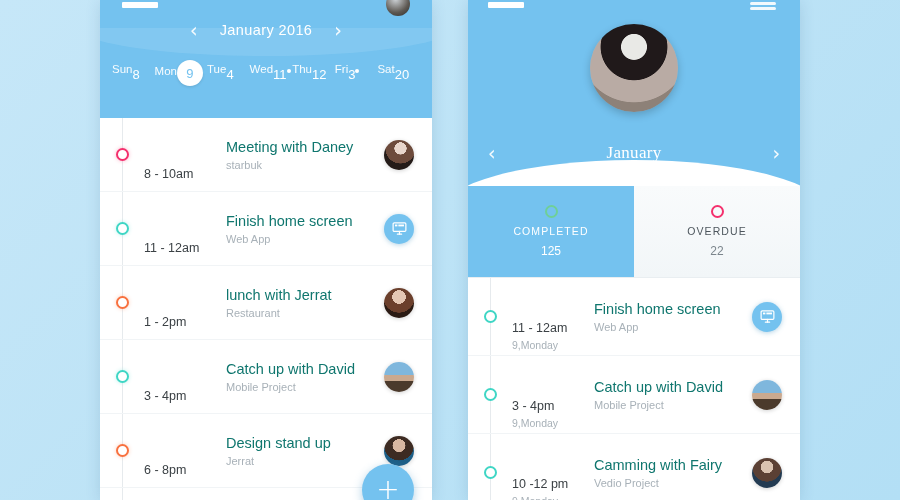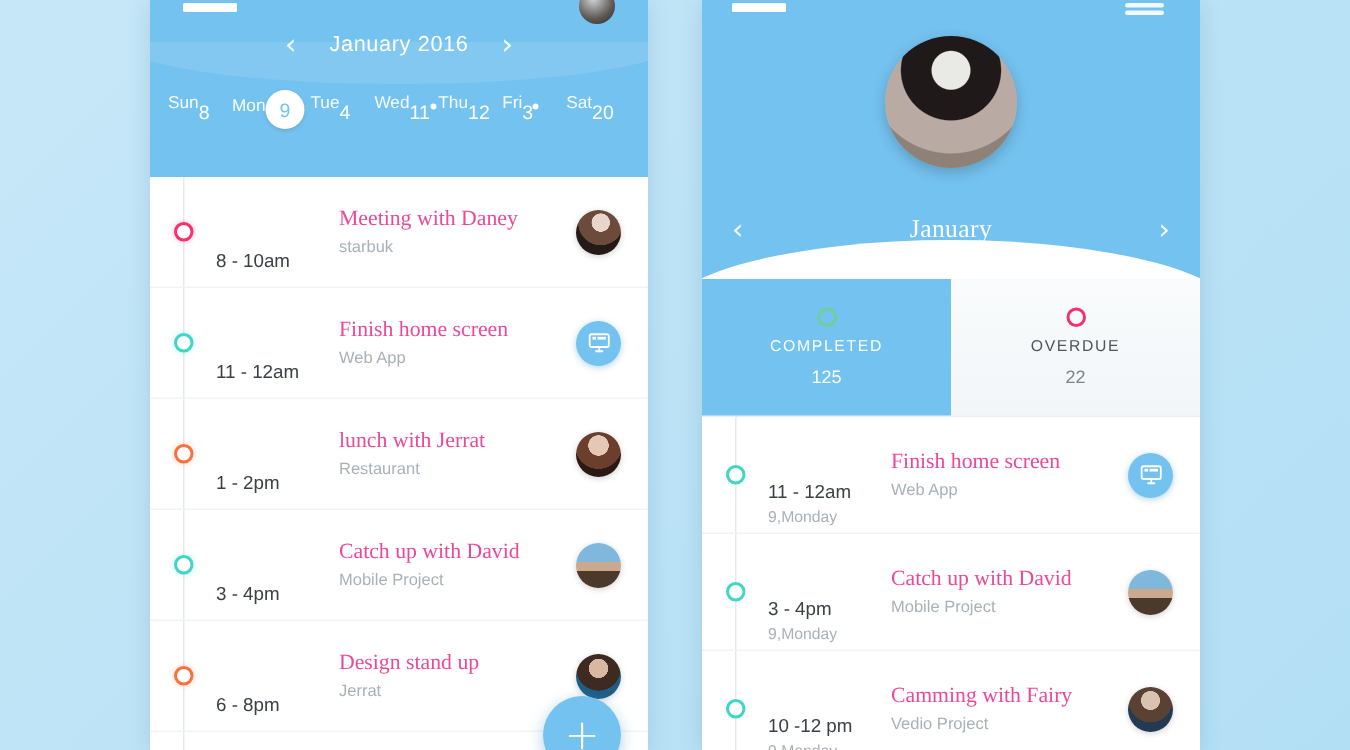--- a/index.html
+++ b/index.html
@@ -85,21 +85,21 @@
     border-bottom:1px solid #f1f4f6;
   }
   .bullet {
     position:absolute; border-radius:50%; background:#ffffff;
     box-sizing:border-box;
   }
   .time-col { display:flex; flex-direction:column; }
   .time { color:#3b4145;margin-top:38px; }
   .subdate { color:#a8b1b8; }
   .txt-col { display:flex; flex-direction:column; flex:1; }
-  .title { color:#ec4899;font-family:Liberation Serif, serif; }
+  .title { color:#0f766e; }
   .sub { color:#a8b1b8; }
   .ava {
     border-radius:50%; overflow:hidden; flex:none; position:relative;
     box-shadow:0 1px 4px rgba(0,0,0,.18);
   }
   .ava.p1 { background:radial-gradient(circle at 55% 28%,#e8d6cc 0 22%,#6d4b3c 23% 55%,#241b18 56%); }
   .ava.p2 { background:radial-gradient(circle at 50% 30%,#e4c7b4 0 26%,#6b3f2c 27% 60%,#2a1a13 61%); }
   .ava.p3 { background:linear-gradient(#7fb7dd 0 42%,#caa98f 42% 62%,#4b3a2c 62%); }
   .ava.p4 { background:radial-gradient(circle at 50% 32%,#d9b8a2 0 25%,#3d2b22 26% 58%,#1d5e86 59%); }
   .ava.p5 { background:radial-gradient(circle at 50% 30%,#d9c2b0 0 24%,#5b4034 25% 56%,#233b52 57%); }

